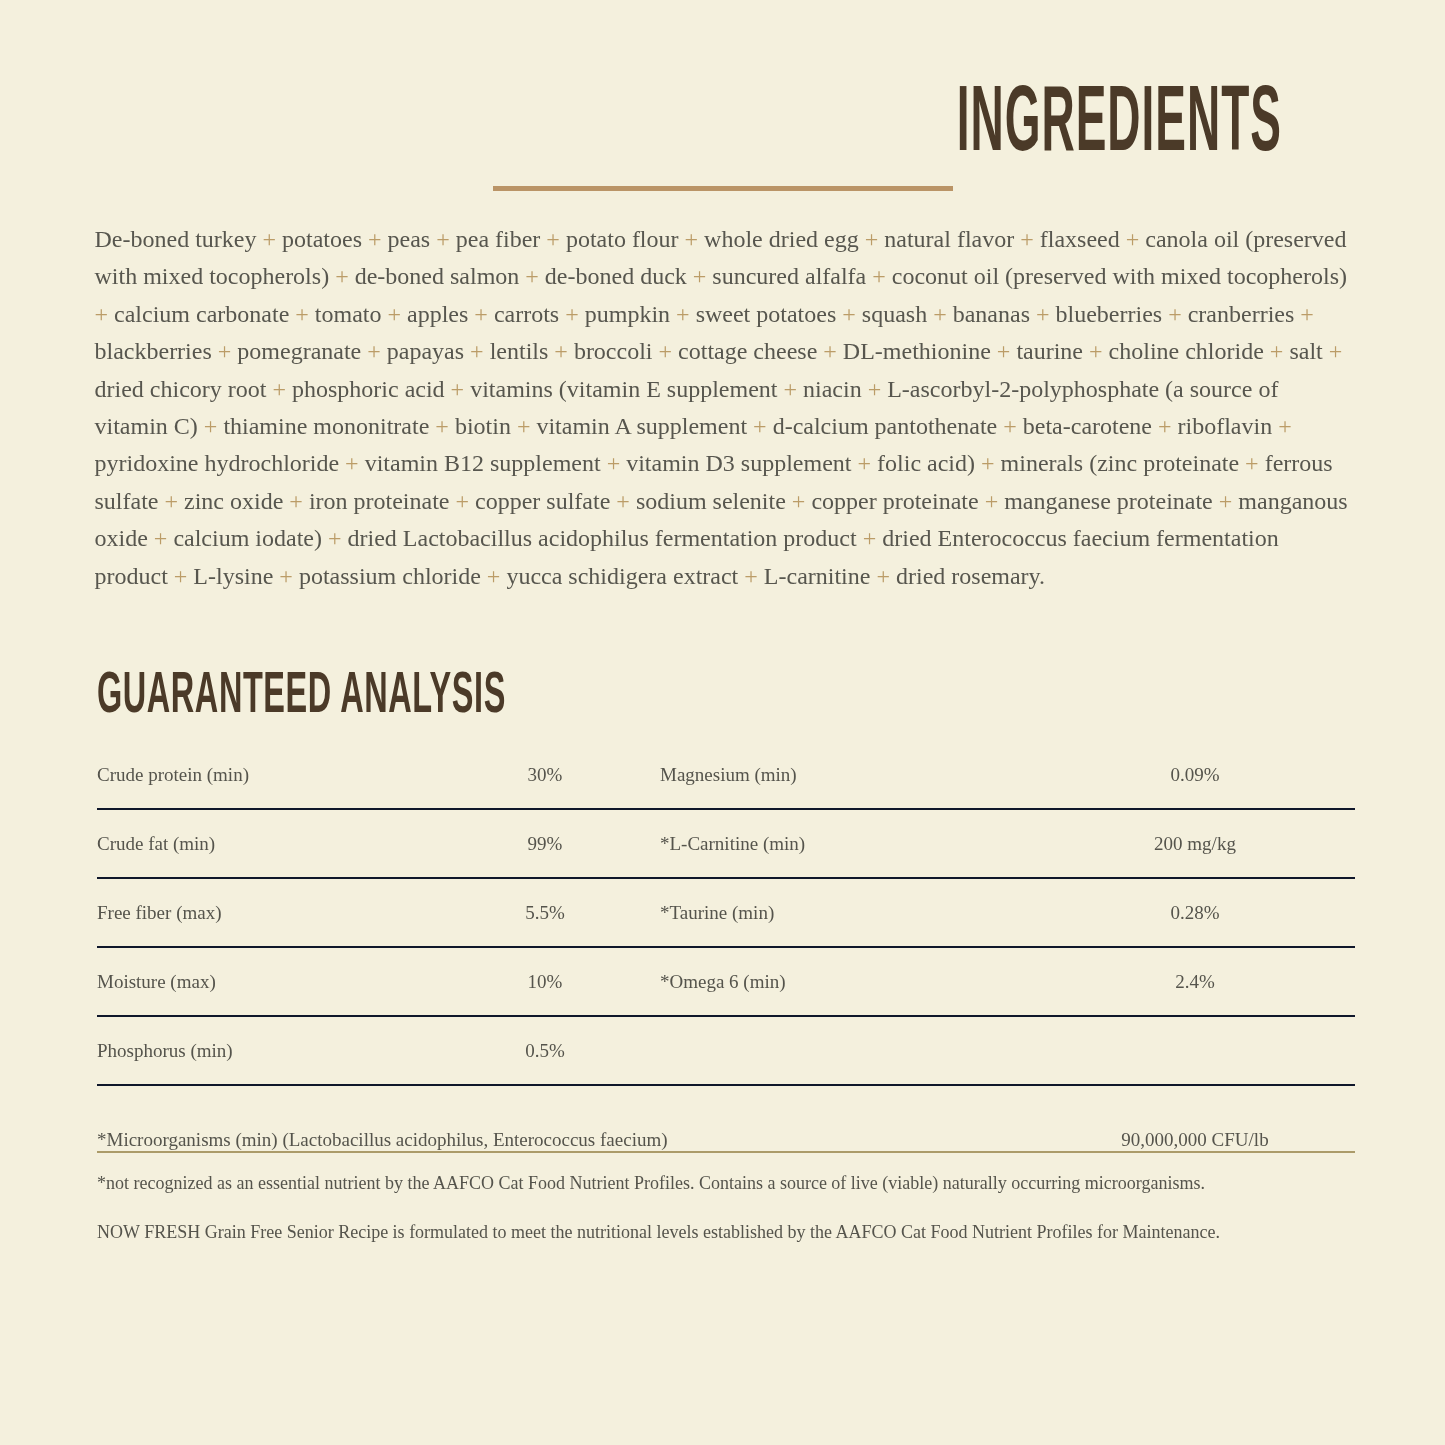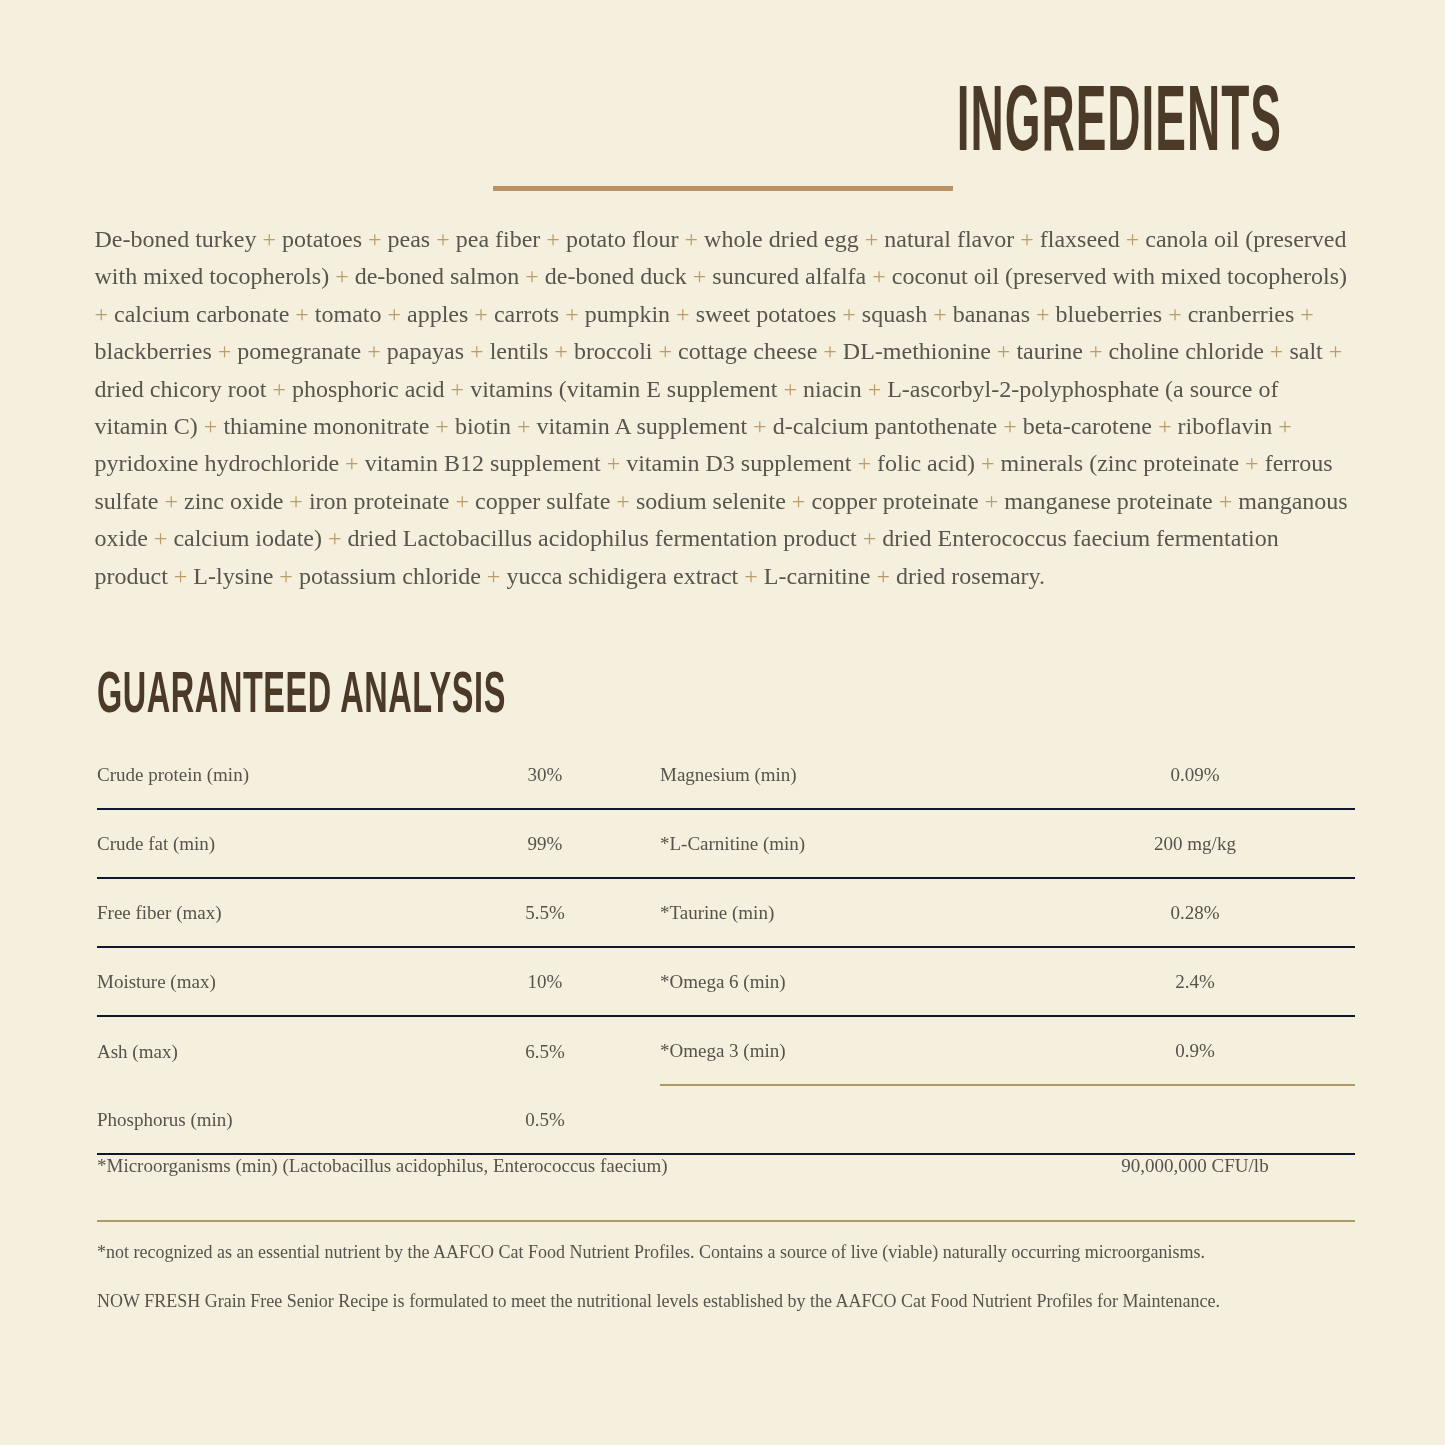--- a/index.html
+++ b/index.html
@@ -36,21 +36,21 @@
   .ga-row{display:flex;height:69px;box-sizing:border-box;}
   .b-full{border-bottom:2px solid #0f172a;}
   .ga-half{display:flex;align-items:center;box-sizing:border-box;height:100%;}
   .ga-left{width:563px;}
   .ga-right{flex:1;}
   .b-right .ga-right{border-bottom:2px solid #ab9b69;}
   .ga-label{flex:1;text-align:left;}
   .ga-left .ga-value{width:120px;text-align:center;margin-right:55px;}
   .ga-right .ga-value{width:200px;text-align:center;margin-right:60px;}
   .ga-row-micro{
-    display:flex;align-items:flex-start;height:67px;box-sizing:border-box;
+    display:flex;align-items:flex-end;height:67px;box-sizing:border-box;
     border-bottom:2px solid #ab9b69;
   }
   .ga-row-micro .ga-label{flex:1;}
   .ga-row-micro .ga-value{width:200px;text-align:center;margin-right:60px;}
   .footnote{margin-top:15px;font-size:18px;line-height:31px;color:#55544c;}
   .footnote.second{margin-top:13px;width:1265px;}
 </style>
 </head>
 <body>
 
@@ -101,30 +101,20 @@
         <div class="ga-row b-full">
           <div class="ga-half ga-left">
             <span class="ga-label">Moisture (max)</span>
             <span class="ga-value">10%</span>
           </div>
           <div class="ga-half ga-right">
             <span class="ga-label">*Omega 6 (min)</span>
             <span class="ga-value">2.4%</span>
           </div>
         </div>
-        <div class="ga-row b-right">
-          <div class="ga-half ga-left">
-            <span class="ga-label">Ash (max)</span>
-            <span class="ga-value">6.5%</span>
-          </div>
-          <div class="ga-half ga-right">
-            <span class="ga-label">*Omega 3 (min)</span>
-            <span class="ga-value">0.9%</span>
-          </div>
-        </div>
         <div class="ga-row b-full">
           <div class="ga-half ga-left">
             <span class="ga-label">Phosphorus (min)</span>
             <span class="ga-value">0.5%</span>
           </div>
           <div class="ga-half ga-right">
             <span class="ga-label"></span>
             <span class="ga-value"></span>
           </div>
         </div>

